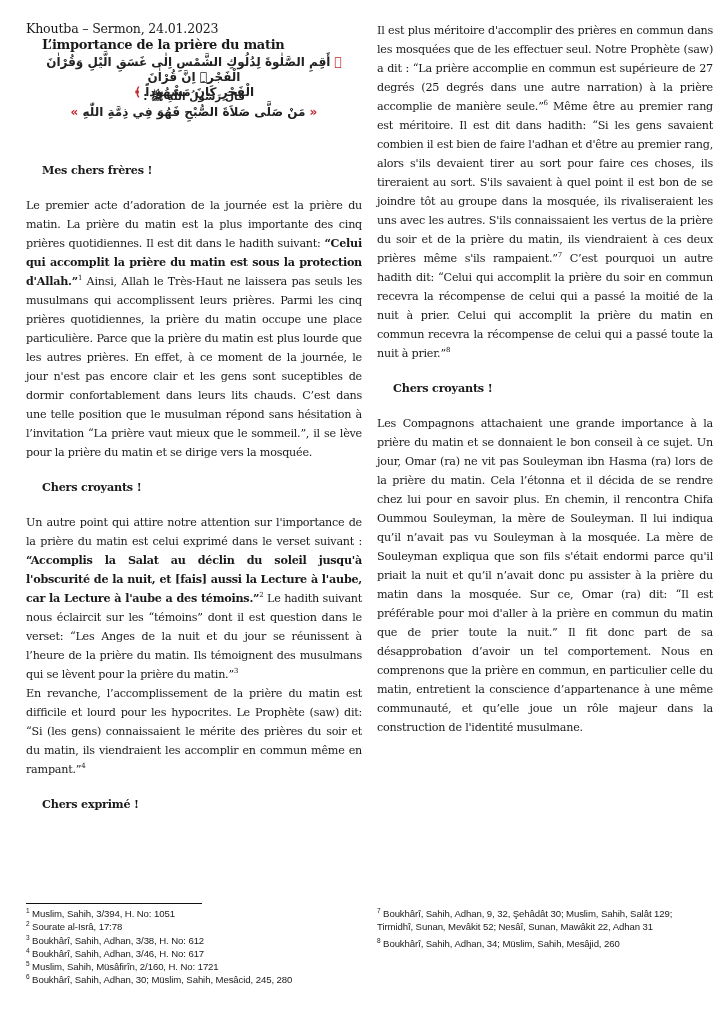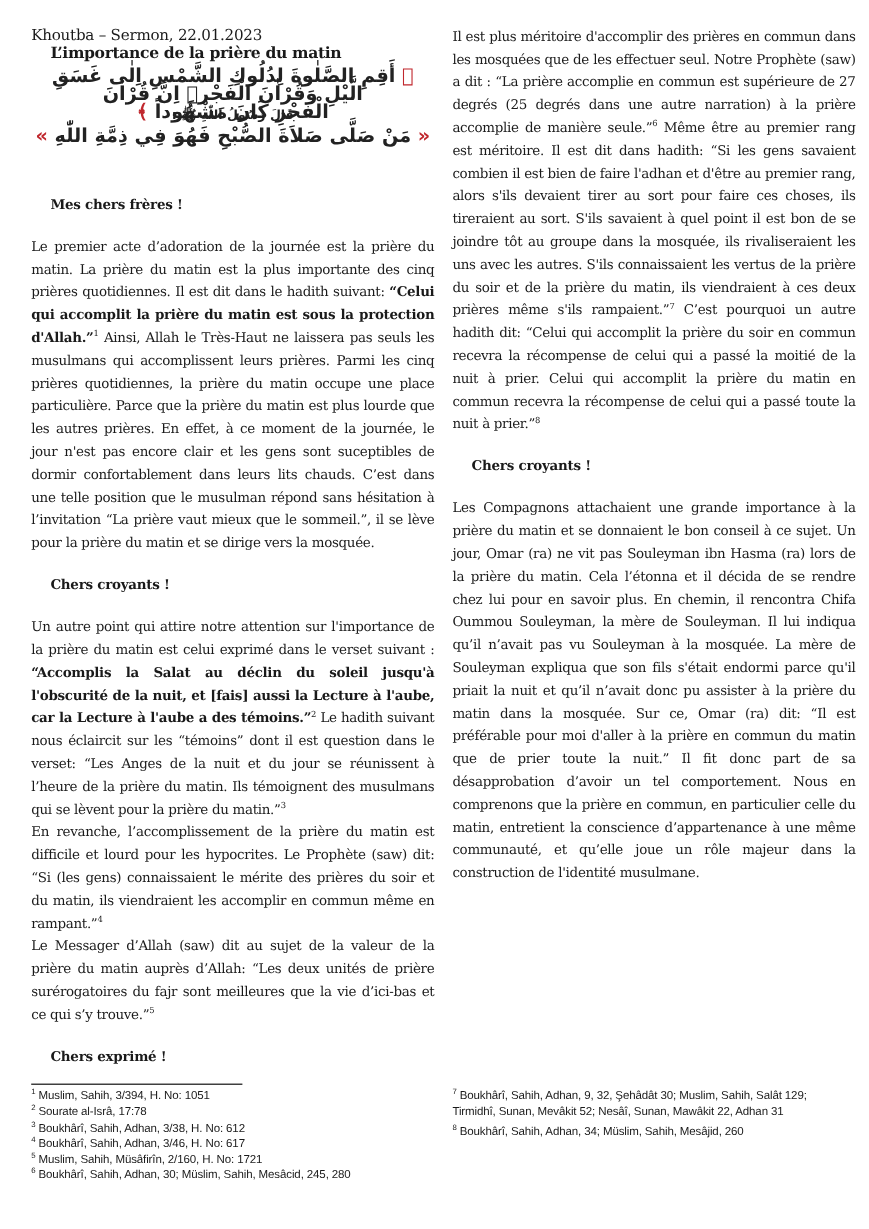--- a/index.html
+++ b/index.html
@@ -4,21 +4,21 @@
 <style>
   html, body { margin: 0; padding: 0; background: #ffffff; }
   body { width: 724px; height: 1024px; position: relative; overflow: hidden;
          font-family: "DejaVu Serif", serif; color: #1a1a1a; }
   .col { position: absolute; top: 0; width: 336px; }
   .col-left { left: 26px; }
   .col-right { left: 377px; }
   .subtitle { position: absolute; top: 21px; left: 0; font-size: 12.6px; letter-spacing: -0.2px; }
   .title { position: absolute; top: 37px; left: 16px; font-size: 13px; font-weight: bold; letter-spacing: -0.3px; }
   .arabic { position: absolute; left: 0; width: 336px; text-align: center; direction: rtl;
-            font-family: "DejaVu Sans", sans-serif; font-weight: bold; font-size: 16px; line-height: 15px; color: #222; }
+            font-family: "DejaVu Sans", sans-serif; font-weight: bold; font-size: 12px; line-height: 15px; color: #222; }
   .arabic .red { color: #c0272d; }
   .ar1 { top: 55px; }
   .ar2 { top: 89px; font-size: 10.5px; text-align: center; }
   .ar3 { top: 105px; }
   .body-text { font-size: 11.2px; line-height: 19px; text-align: justify; margin: 0; letter-spacing: -0.25px; }
   .heading { font-size: 11.2px; line-height: 19px; font-weight: bold; margin: 16px; letter-spacing: -0.2px; }
   .blk { position: absolute; left: 0; width: 336px; }
   b.q { font-weight: bold; }
   sup { font-size: 7px; line-height: 0; vertical-align: super; }
   .fn-rule { position: absolute; left: 26px; top: 903px; width: 176px; height: 0; border-top: 1.5px solid #111; }
@@ -26,21 +26,21 @@
   .fn sup { font-size: 6.5px; }
   .fn-left { left: 26px; top: 907px; width: 336px; }
   .fn-right { left: 377px; top: 907px; width: 310px; }
   .fn-item { margin: 0; }
   .fn-gap { margin-top: 3px; }
 </style>
 </head>
 <body>
 
 <div class="col col-left">
-  <div class="subtitle">Khoutba – Sermon, 22.01.2023</div>
+  <div class="subtitle">Khoutba – Sermon, 24.01.2023</div>
   <div class="title">L’importance de la prière du matin</div>
 
   <div class="arabic ar1">
     <span class="red">﴿</span>
     <span>أَقِمِ الصَّلٰوةَ لِدُلُوكِ الشَّمْسِ اِلٰى غَسَقِ الَّيْلِ وَقُرْاٰنَ الْفَجْرِۜ اِنَّ قُرْاٰنَ</span><br>
     <span>الْفَجْرِ كَانَ مَشْهُوداً</span>
     <span class="red">﴾</span>
   </div>
   <div class="arabic ar2">قَالَ رَسُولُ اللّٰهِ ﷺ :</div>
   <div class="arabic ar3">
@@ -48,21 +48,20 @@
     <span>مَنْ صَلَّى صَلاَةَ الصُّبْحِ فَهُوَ فِي ذِمَّةِ اللّٰهِ</span>
     <span class="red">»</span>
   </div>
 
   <div class="blk" style="top:145px;">
     <p class="heading">Mes chers frères !</p>
     <p class="body-text"><span>Le premier acte d’adoration de la journée est la prière du matin. La prière du matin est la plus importante des cinq prières quotidiennes. Il est dit dans le hadith suivant: </span><b class="q">“Celui qui accomplit la prière du matin est sous la protection d'Allah.”</b><sup>1</sup><span> Ainsi, Allah le Très-Haut ne laissera pas seuls les musulmans qui accomplissent leurs prières. Parmi les cinq prières quotidiennes, la prière du matin occupe une place particulière. Parce que la prière du matin est plus lourde que les autres prières. En effet, à ce moment de la journée, le jour n'est pas encore clair et les gens sont suceptibles de dormir confortablement dans leurs lits chauds. C’est dans une telle position que le musulman répond sans hésitation à l’invitation “La prière vaut mieux que le sommeil.”, il se lève pour la prière du matin et se dirige vers la mosquée.</span></p>
     <p class="heading">Chers croyants !</p>
     <p class="body-text"><span>Un autre point qui attire notre attention sur l'importance de la prière du matin est celui exprimé dans le verset suivant : </span><b class="q">“Accomplis la Salat au déclin du soleil jusqu'à l'obscurité de la nuit, et [fais] aussi la Lecture à l'aube, car la Lecture à l'aube a des témoins.”</b><sup>2</sup><span> Le hadith suivant nous éclaircit sur les “témoins” dont il est question dans le verset:  “Les Anges de la nuit et du jour se réunissent à l’heure de la prière du matin. Ils témoignent des musulmans qui se lèvent pour la prière du matin.”</span><sup>3</sup></p>
     <p class="body-text"><span>En revanche, l’accomplissement de la prière du matin est difficile et lourd pour les hypocrites. Le Prophète (saw) dit: “Si (les gens) connaissaient le mérite des prières du soir et du matin, ils viendraient les accomplir en commun même en rampant.”</span><sup>4</sup></p>
-    <p class="body-text"><span>Le Messager d’Allah (saw) dit au sujet de la valeur de la prière du matin auprès d’Allah: “Les deux unités de prière surérogatoires du fajr sont meilleures que la vie d’ici-bas et ce qui s’y trouve.”</span><sup>5</sup></p>
     <p class="heading">Chers exprimé !</p>
   </div>
 </div>
 
 <div class="col col-right">
   <div class="blk" style="top:21px;">
     <p class="body-text"><span>Il est plus méritoire d'accomplir des prières en commun dans les mosquées que de les effectuer seul. Notre Prophète (saw) a dit : “La prière accomplie en commun est supérieure de 27 degrés (25 degrés dans une autre narration) à la prière accomplie de manière seule.”</span><sup>6</sup><span> Même être au premier rang est méritoire. Il est dit dans hadith: “Si les gens savaient combien il est bien de faire l'adhan et d'être au premier rang, alors s'ils devaient tirer au sort pour faire ces choses, ils tireraient au sort. S'ils savaient à quel point il est bon de se joindre tôt au groupe dans la mosquée, ils rivaliseraient les uns avec les autres. S'ils connaissaient les vertus de la prière du soir et de la prière du matin, ils viendraient à ces deux prières même s'ils rampaient.”</span><sup>7</sup><span> C’est pourquoi un autre hadith dit: “Celui qui accomplit la prière du soir en commun recevra la récompense de celui qui a passé la moitié de la nuit à prier. Celui qui accomplit la prière du matin en commun recevra la récompense de celui qui a passé toute la nuit à prier.”</span><sup>8</sup></p>
     <p class="heading">Chers croyants !</p>
     <p class="body-text">Les Compagnons attachaient une grande importance à la prière du matin et se donnaient le bon conseil à ce sujet. Un jour, Omar (ra) ne vit pas Souleyman ibn Hasma (ra) lors de la prière du matin. Cela l’étonna et il décida de se rendre chez lui pour en savoir plus. En chemin, il rencontra Chifa Oummou Souleyman, la mère de Souleyman. Il lui indiqua qu’il n’avait pas vu Souleyman à la mosquée. La mère de Souleyman expliqua que son fils s'était endormi parce qu'il priait la nuit et qu’il n’avait donc pu assister à la prière du matin dans la mosquée. Sur ce, Omar (ra) dit: “Il est préférable pour moi d'aller à la prière en commun du matin que de prier toute la nuit.” Il fit donc part de sa désapprobation d’avoir un tel comportement. Nous en comprenons que la prière en commun, en particulier celle du matin, entretient la conscience d’appartenance à une même communauté, et qu’elle joue un rôle majeur dans la construction de l'identité musulmane.</p>
   </div>

